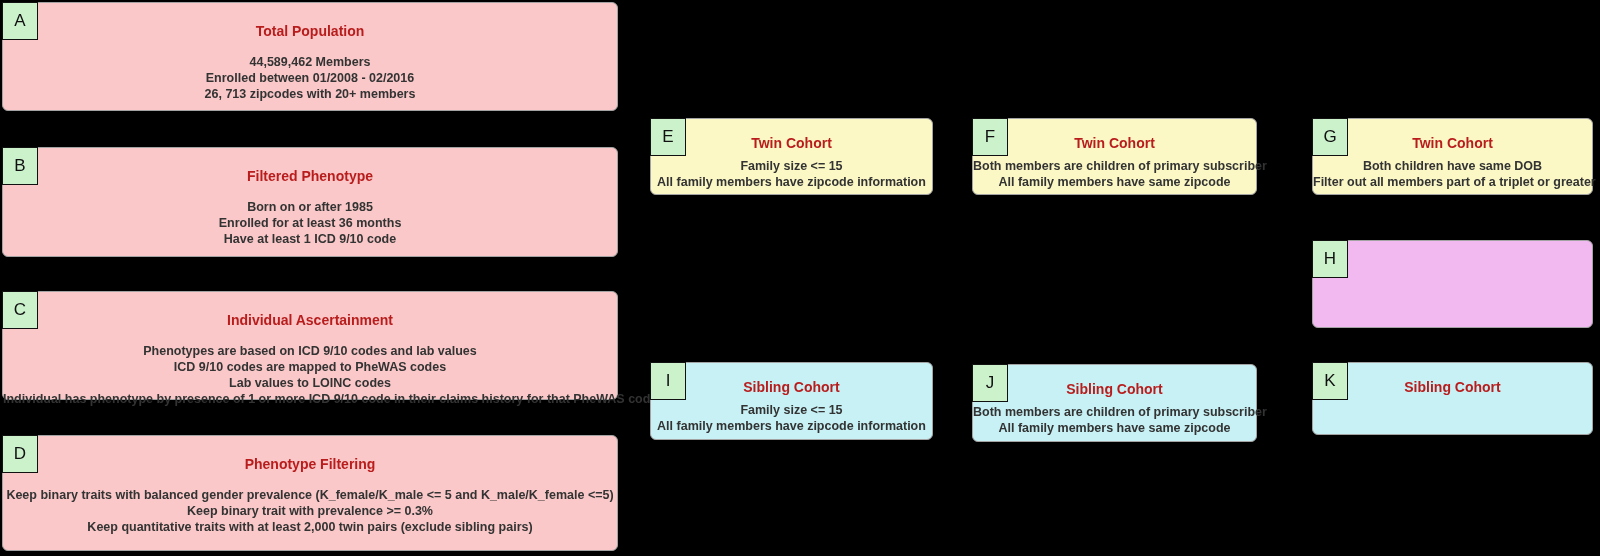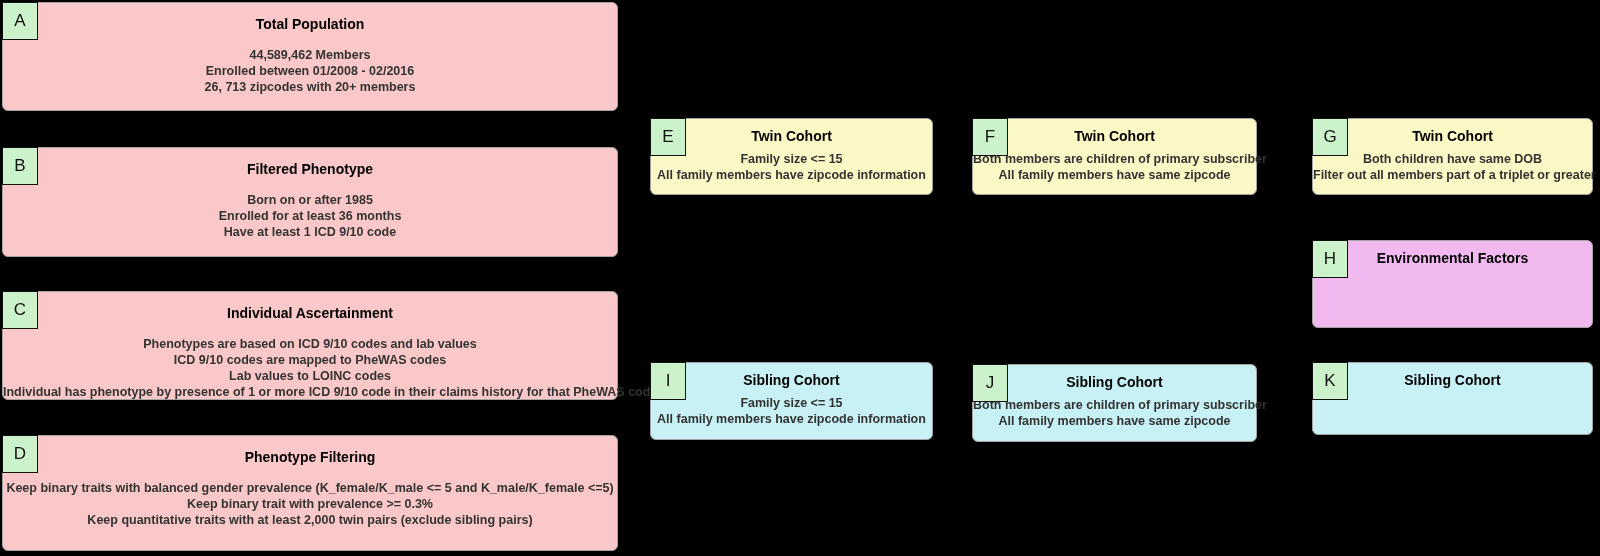--- a/index.html
+++ b/index.html
@@ -38,24 +38,25 @@
     box-sizing: border-box;
     display: flex;
     align-items: center;
     justify-content: center;
     font-size: 17px;
     color: #111111;
   }
   .title {
     font-weight: bold;
     font-size: 14px;
-    color: #000000;
+    color: #b91c1c;
     padding-top: 8px;
     margin-bottom: 6px;
     line-height: 18px;
+    margin-top: 7px;
   }
   .tall .title {
     padding-top: 12px;
     margin-bottom: 14px;
   }
   .body {
     font-size: 12.5px;
     color: #333333;
     line-height: 16px;
     white-space: pre;
@@ -129,21 +130,20 @@
 
   <div class="box twin" id="box-g">
     <div class="label">G</div>
     <div class="title">Twin Cohort</div>
     <div class="body">Both children have same DOB
 Filter out all members part of a triplet or greater</div>
   </div>
 
   <div class="box environment" id="box-h">
     <div class="label">H</div>
-    <div class="title">Environmental Factors</div>
   </div>
 
   <div class="box sibling" id="box-i">
     <div class="label">I</div>
     <div class="title">Sibling Cohort</div>
     <div class="body">Family size &lt;= 15
 All family members have zipcode information</div>
   </div>
 
   <div class="box sibling" id="box-j">

